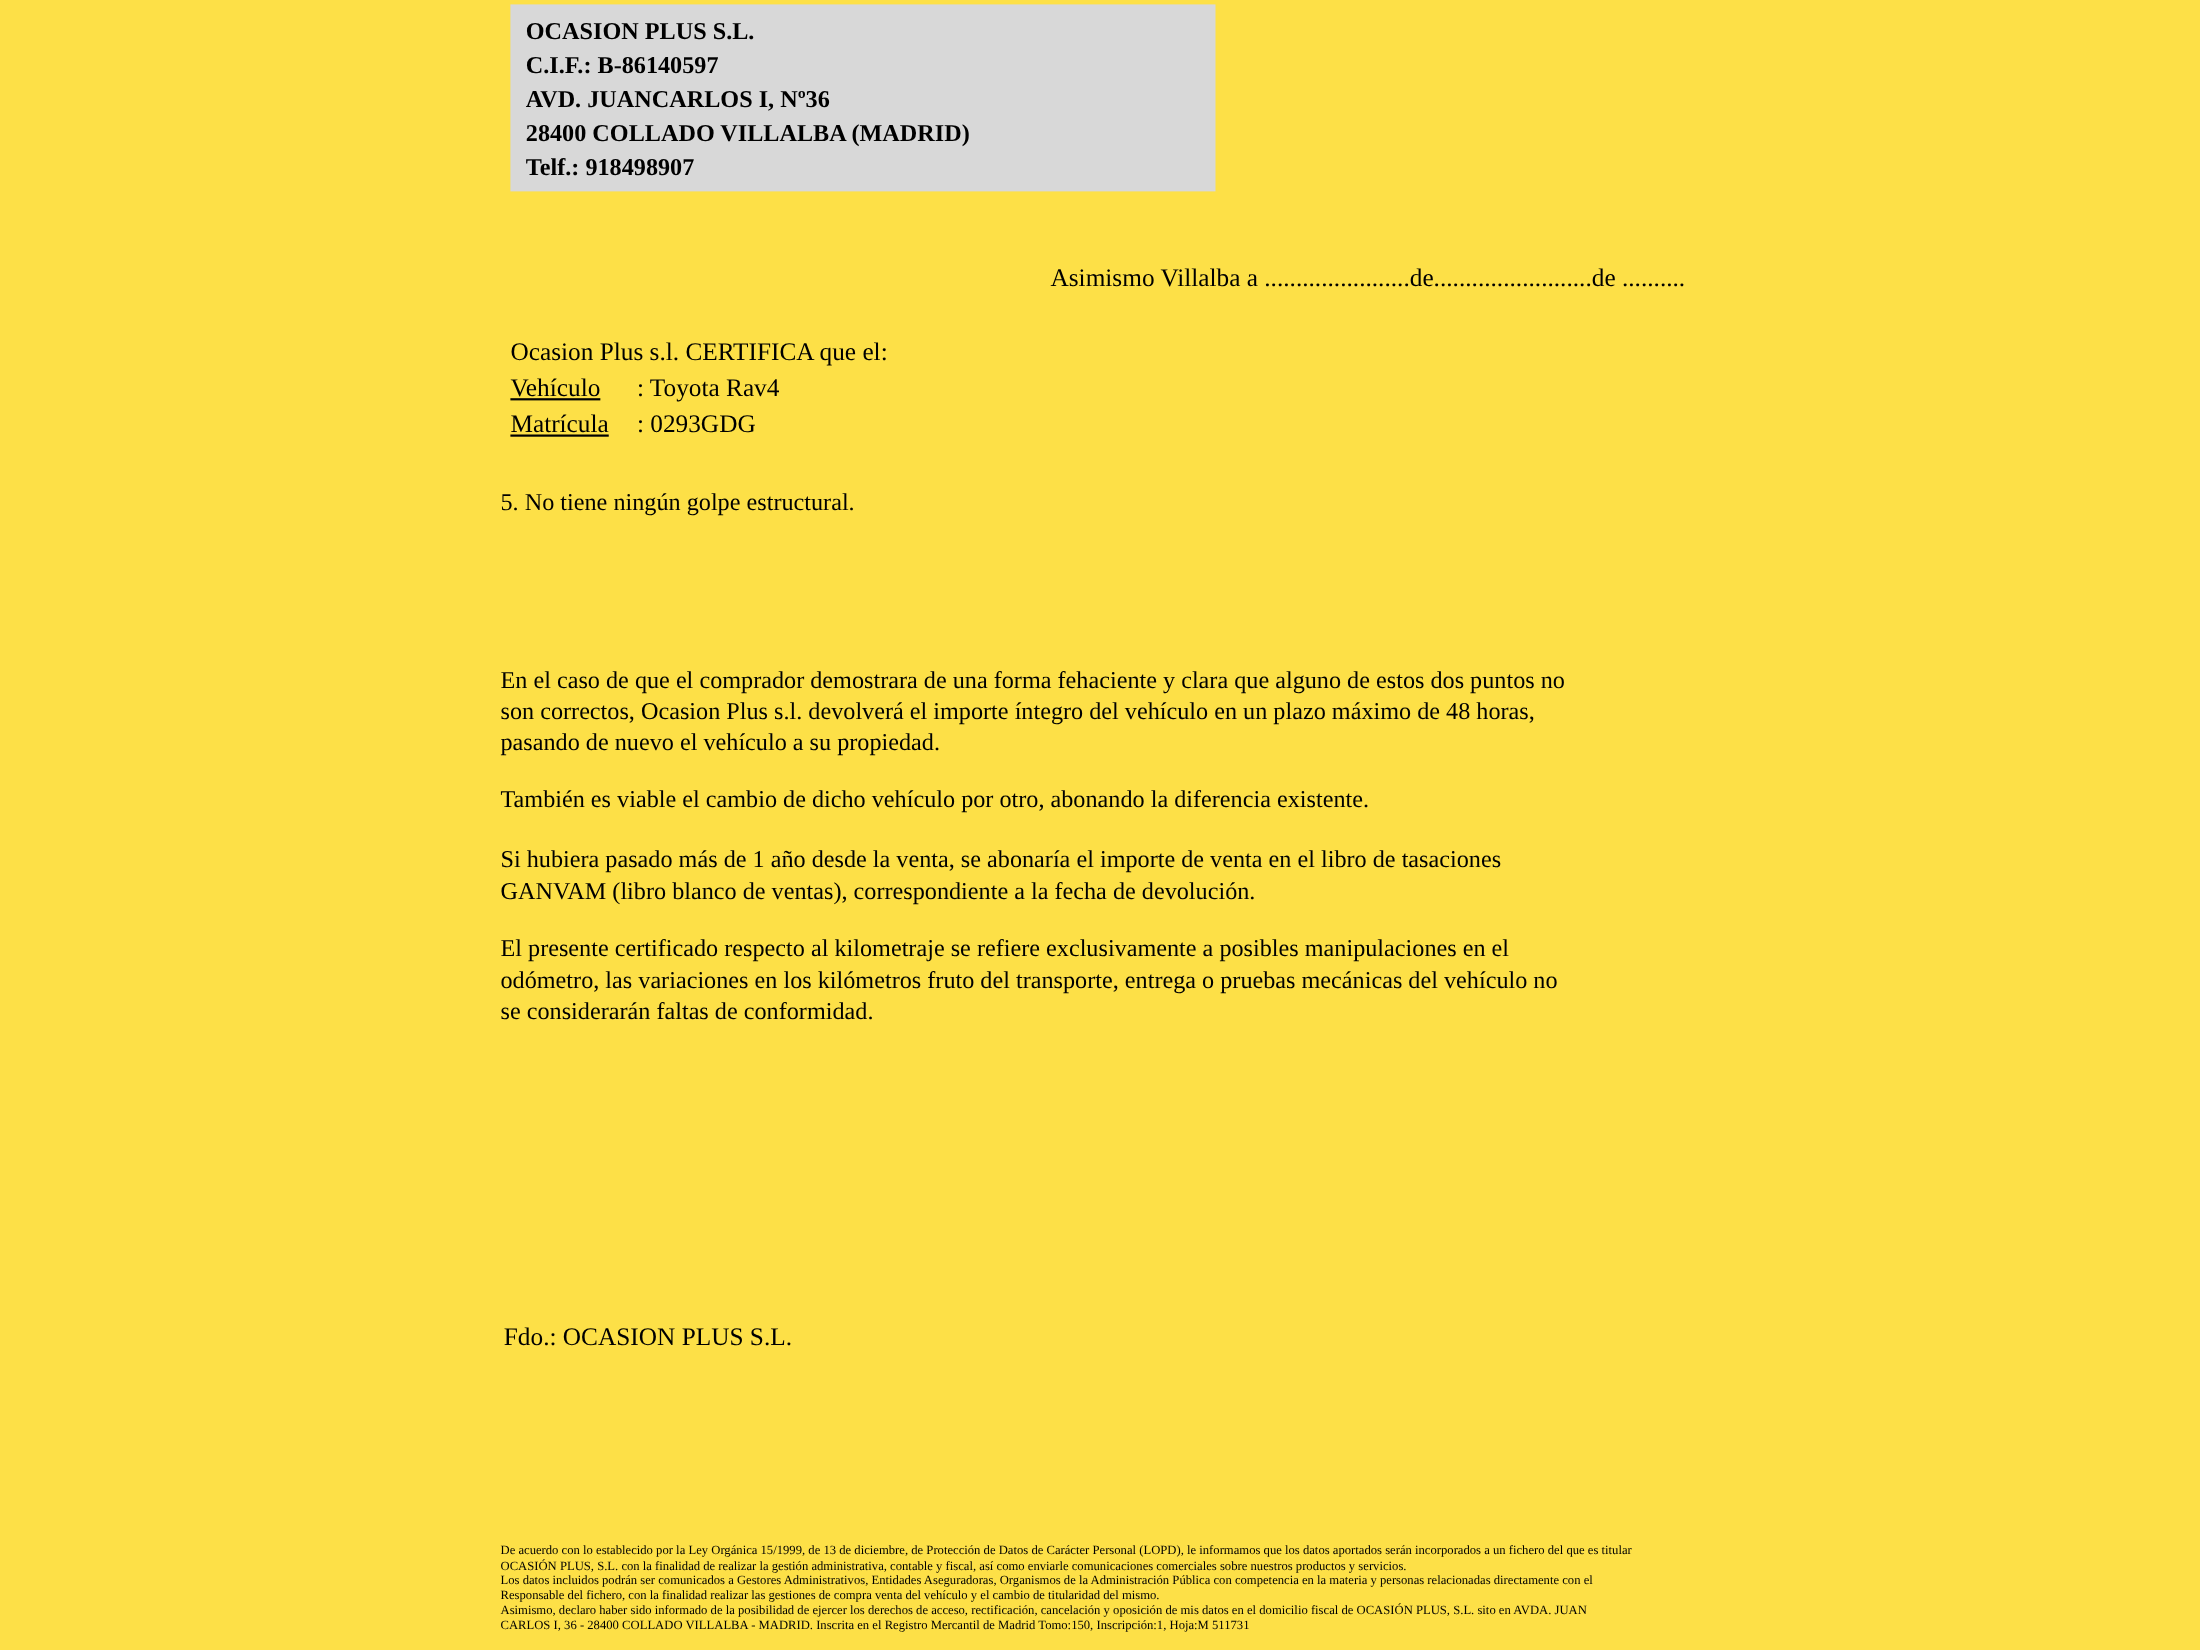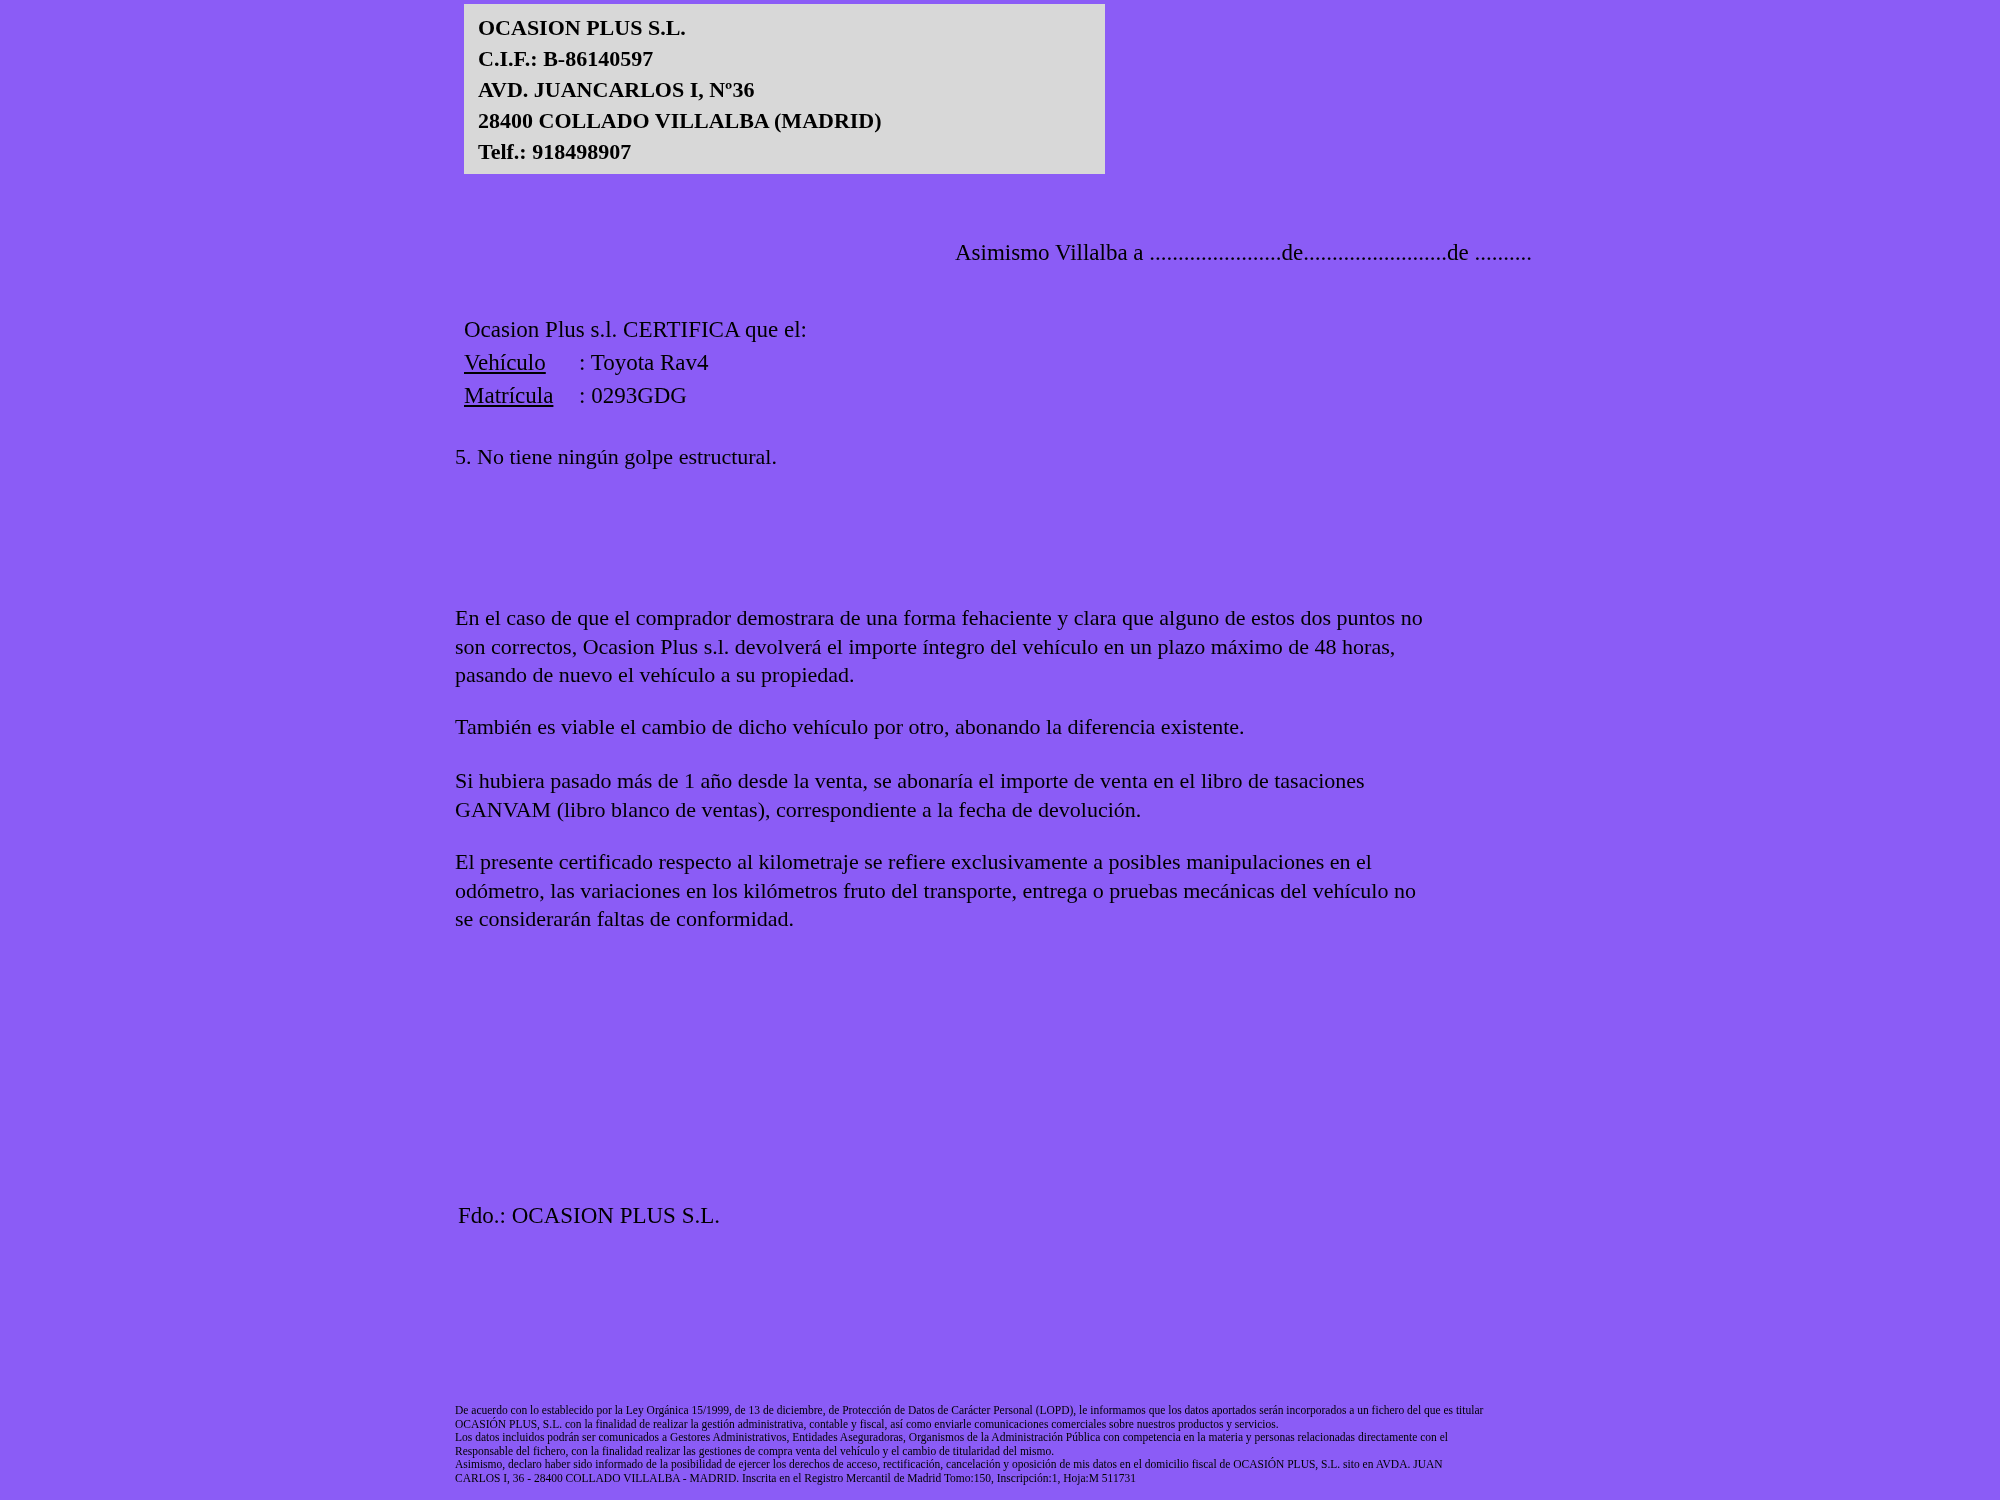--- a/index.html
+++ b/index.html
@@ -1,20 +1,20 @@
 <!DOCTYPE html>
 <html><head>
 <meta charset="utf-8">
 <style>
   html,body{margin:0;padding:0;background:#ffffff;}
   .page{
     position:relative;
     width:2000px;
     height:1500px;
-    background:#8b5cf6;
+    background:#fde047;
     font-family:"Liberation Serif", serif;
     color:#000000;
     overflow:hidden;
   }
   .header-block{
     position:absolute;
     left:464px; top:4px;
     width:641px; height:170px;
     background:#d8d8d8;
     padding:8px 0 0 14px;
@@ -25,21 +25,21 @@
   }
   .header-block div{white-space:nowrap;}
   .date-line{
     position:absolute;
     left:955px; top:240px;
     font-size:23px;
     white-space:nowrap;
   }
   .cert-block{
     position:absolute;
-    left:464px; top:313px;
+    left:464px; top:303px;
     font-size:23px;
     line-height:33px;
   }
   .cert-row{white-space:nowrap;}
   .cert-label{
     display:inline-block;
     width:115px;
     text-decoration:underline;
   }
   .point{

